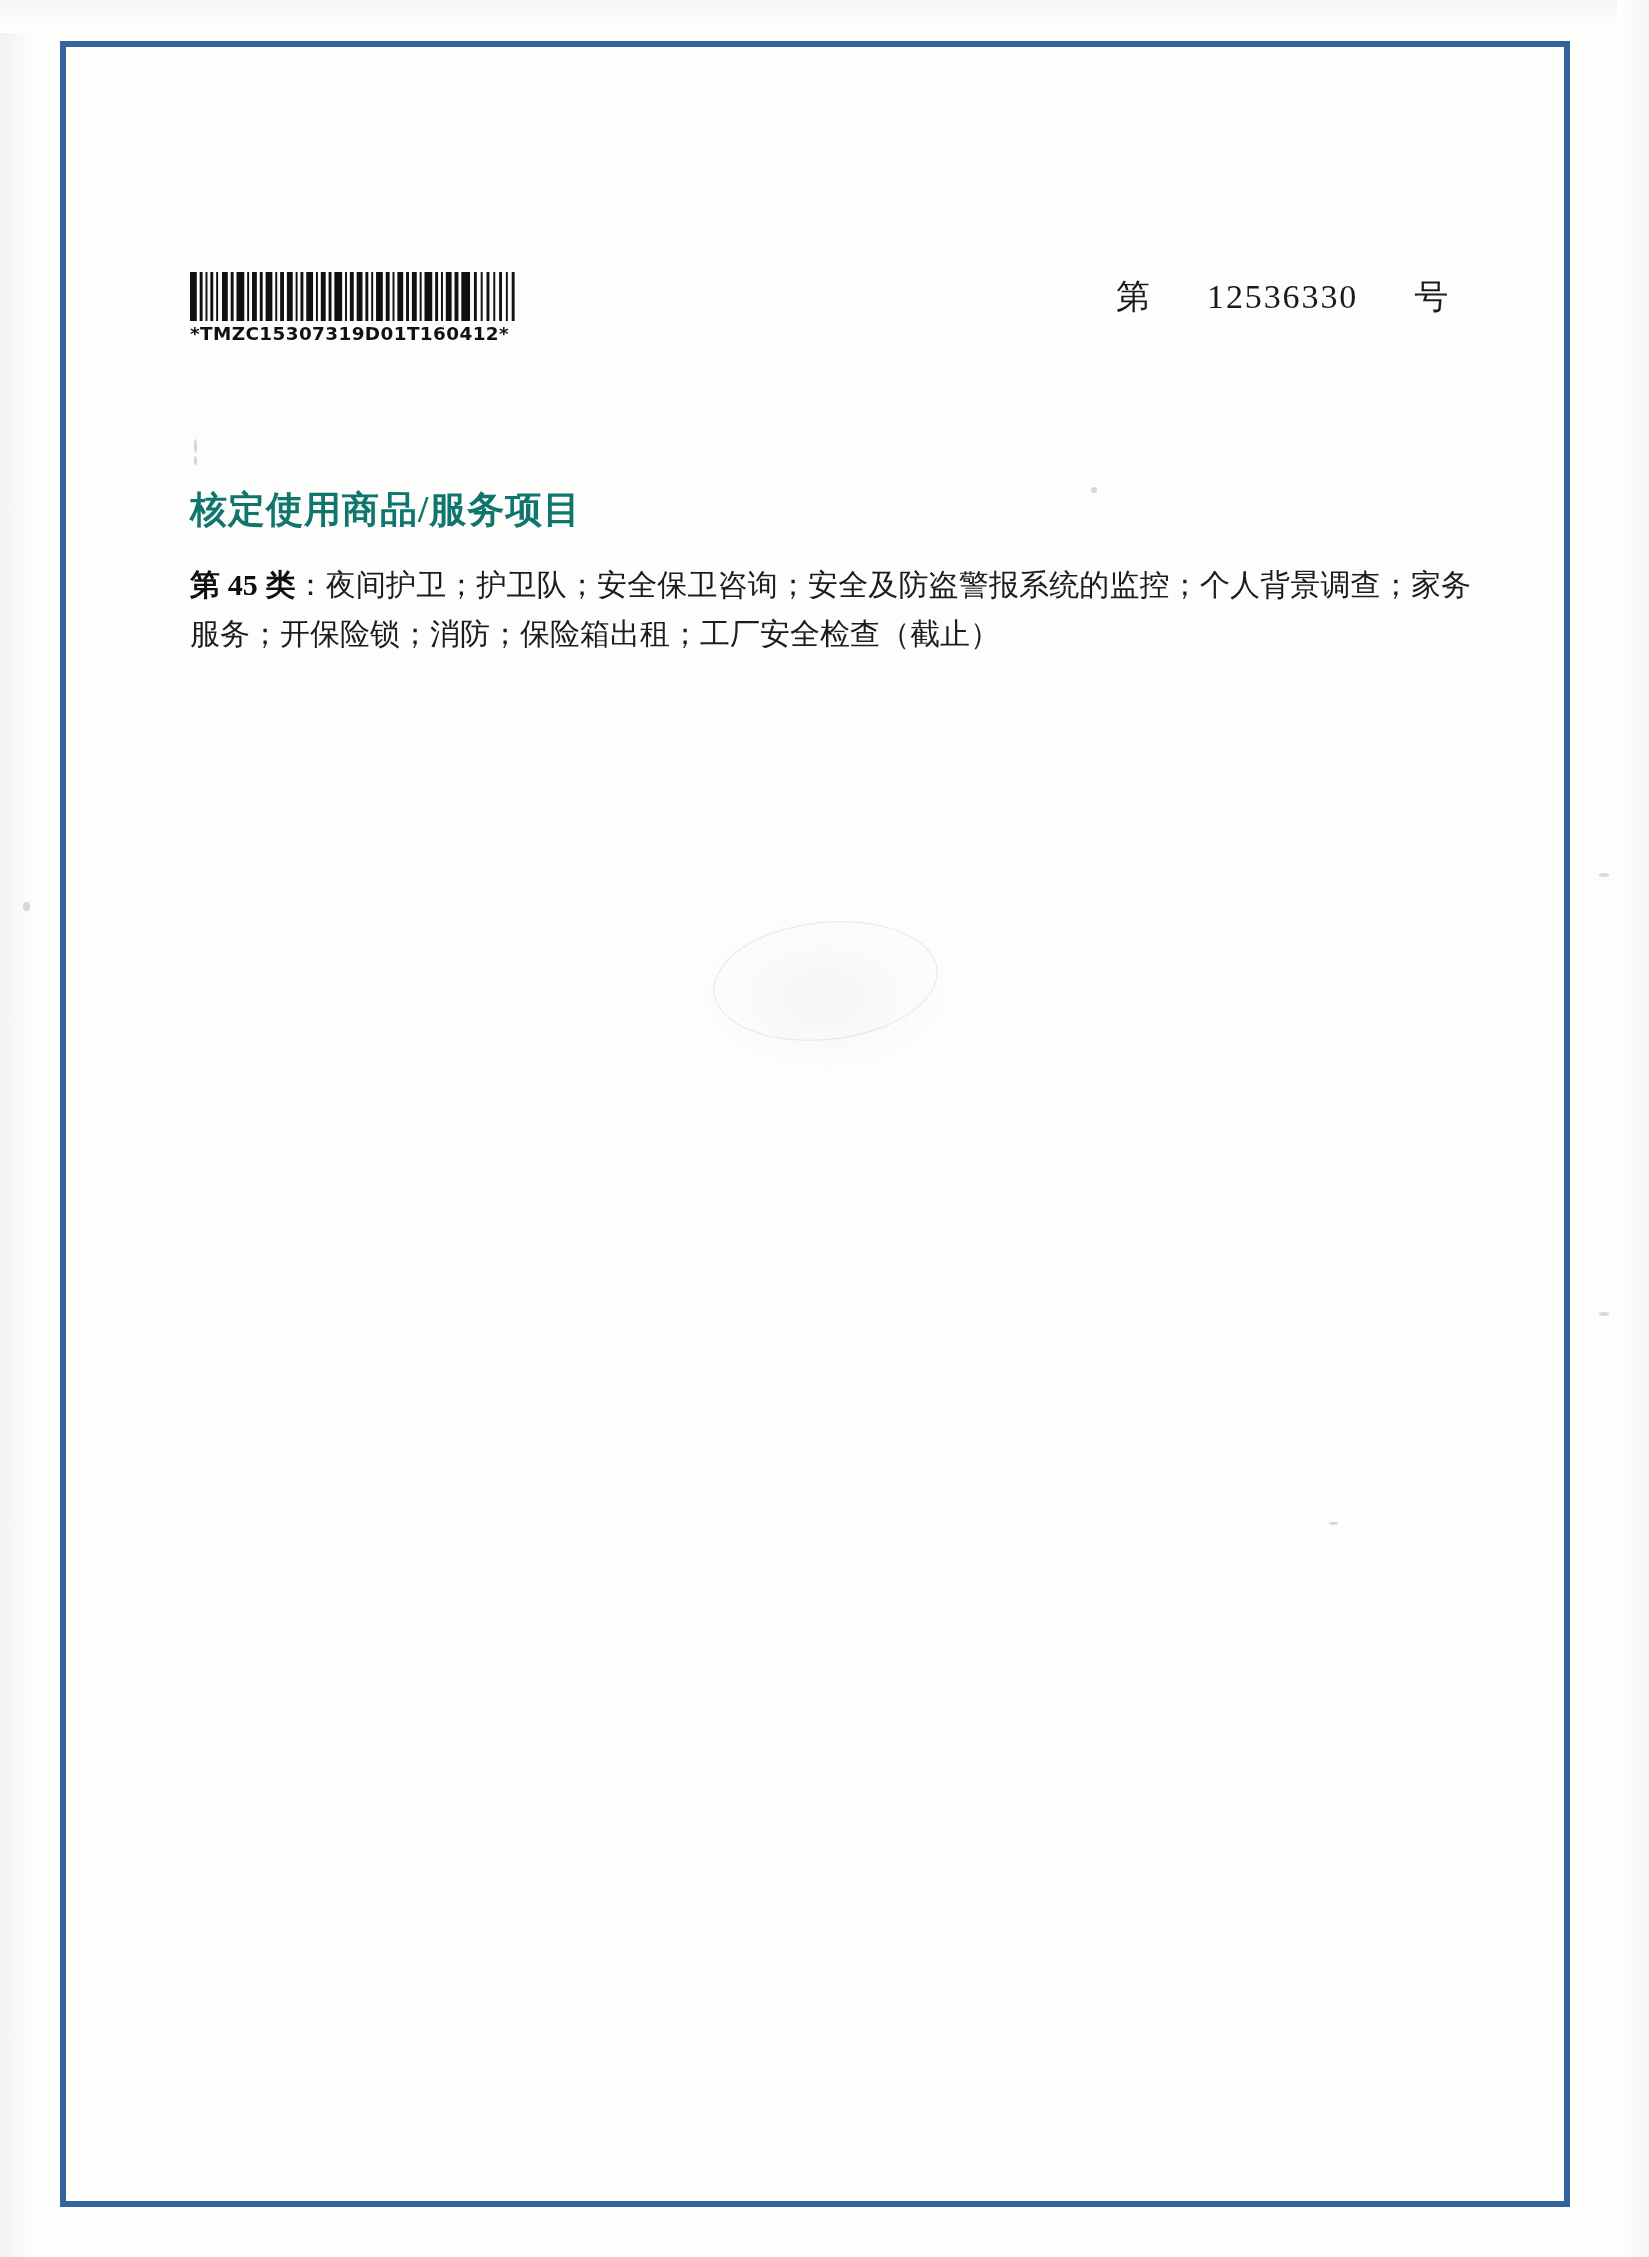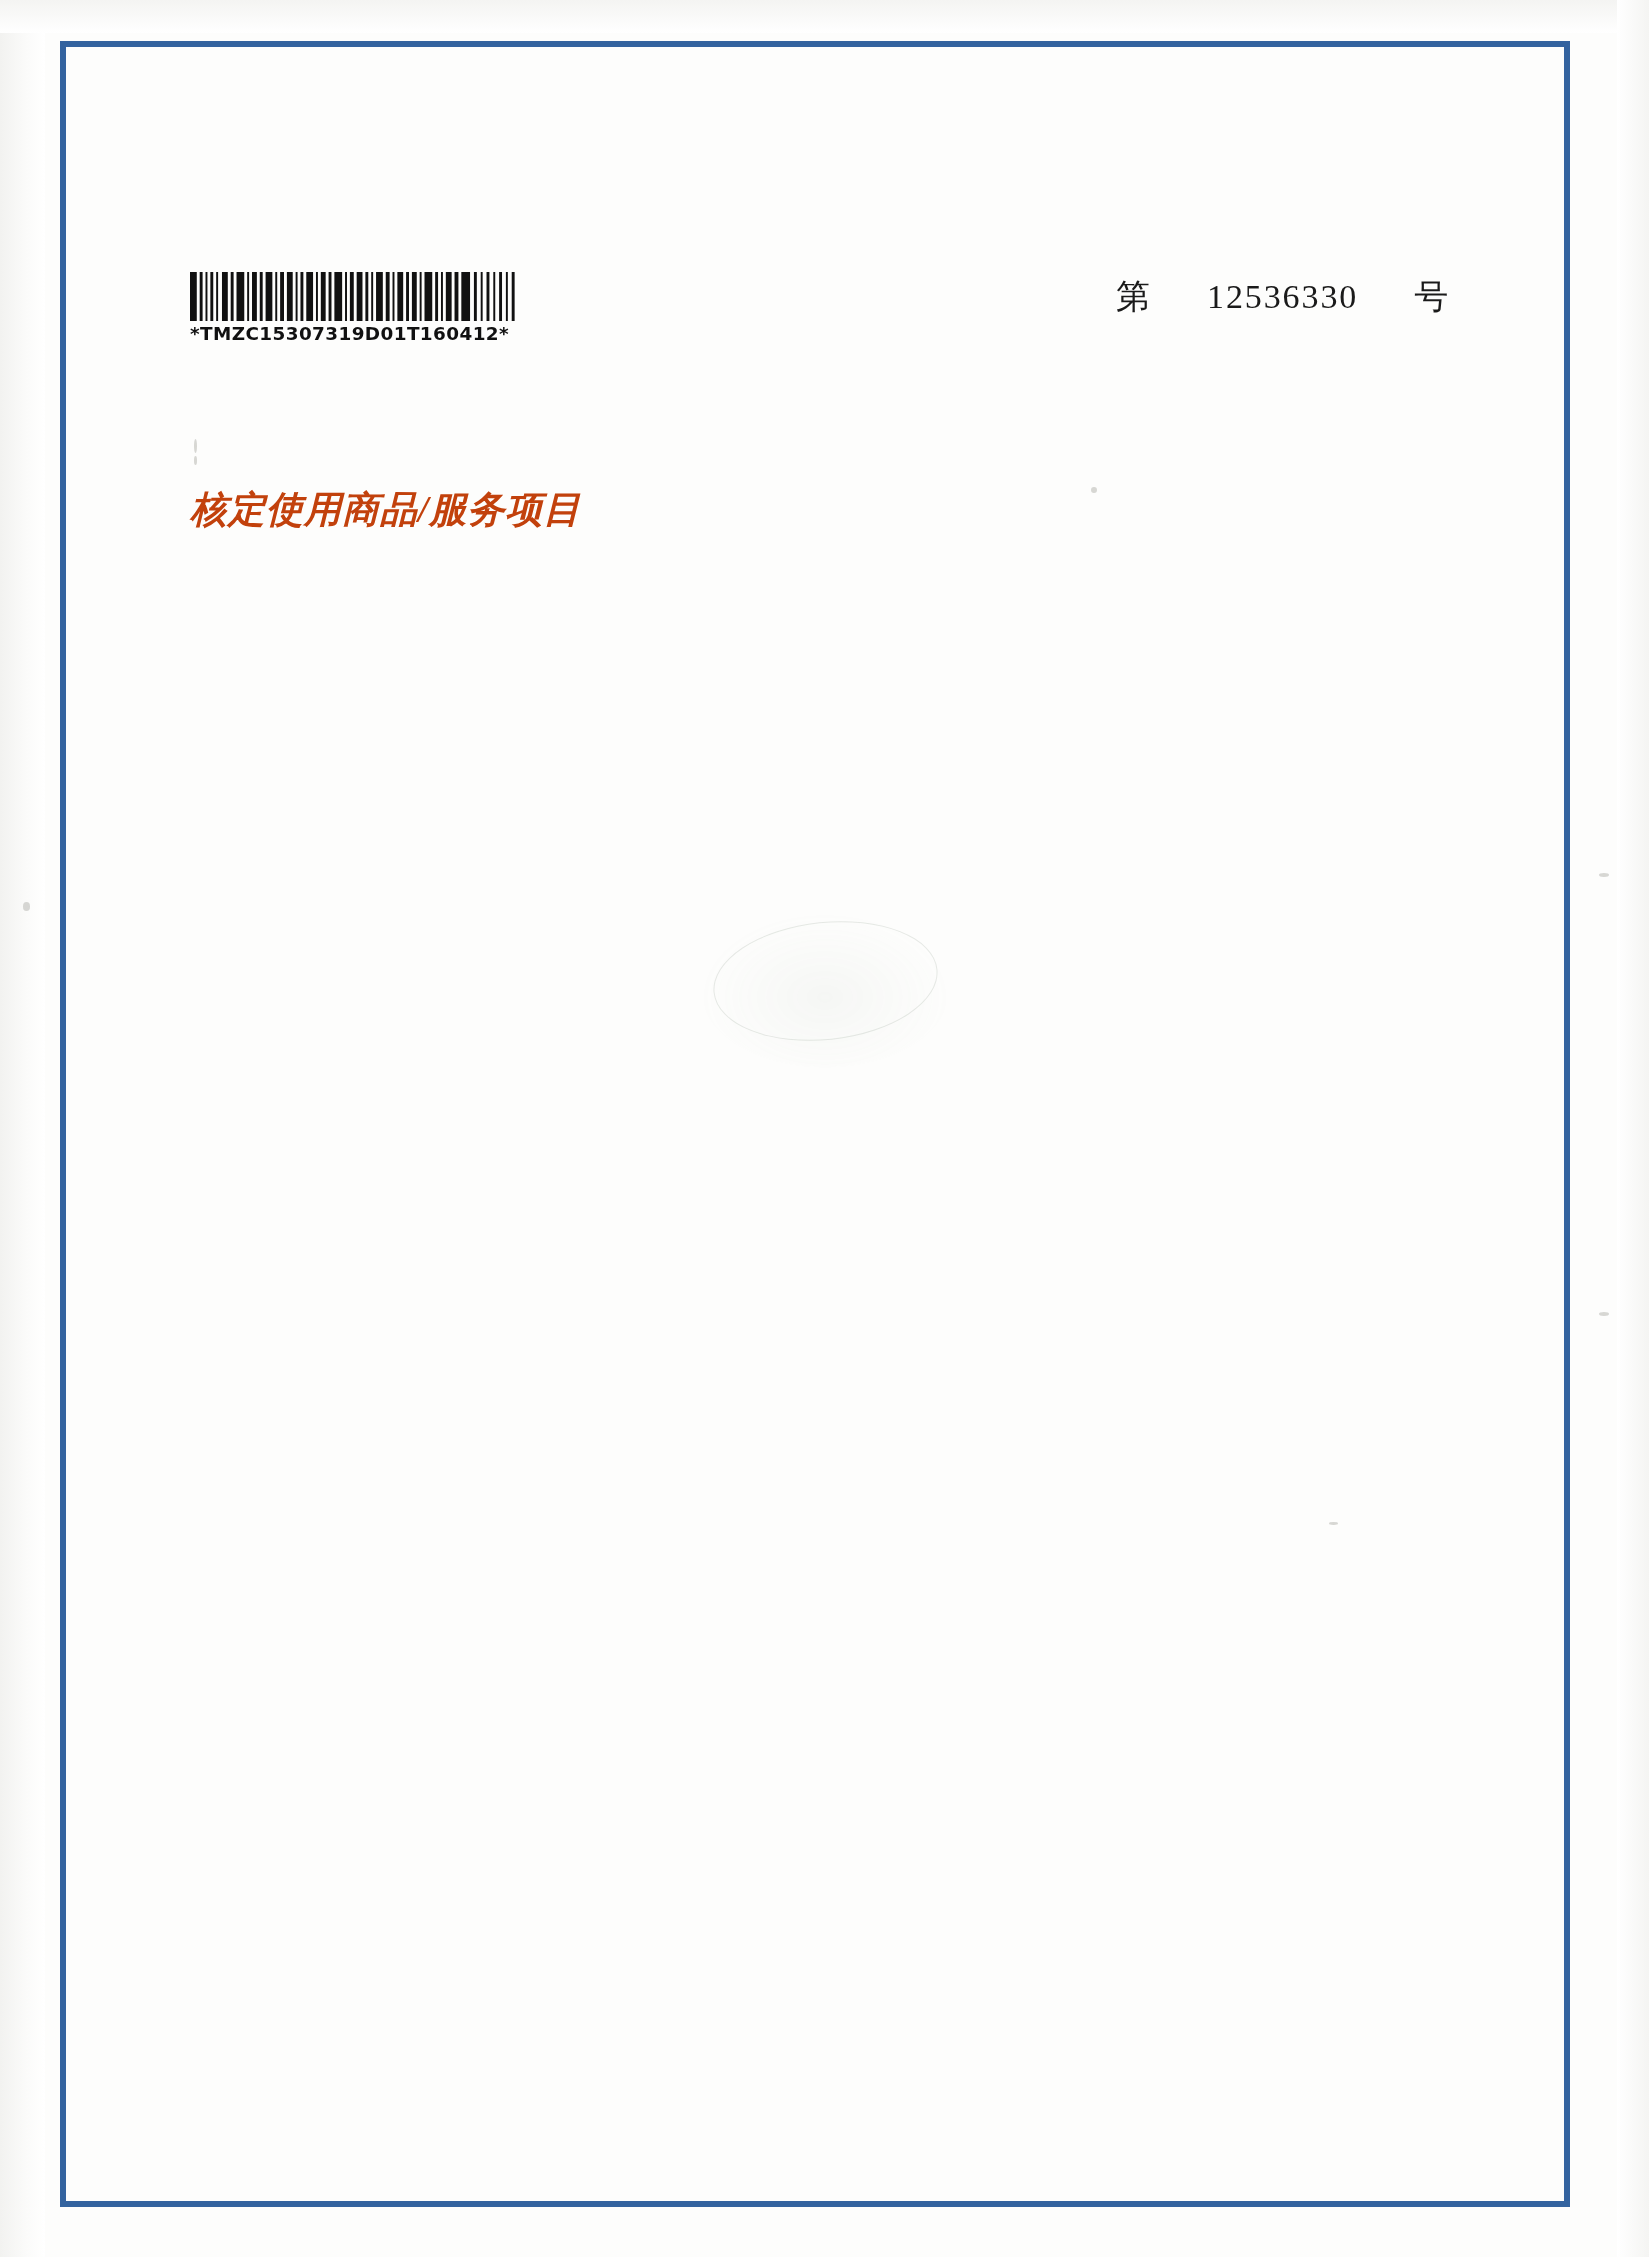--- a/index.html
+++ b/index.html
@@ -93,23 +93,22 @@
   }
   .reg-suffix {}
 
   
   .section-title {
     position: absolute;
     left: 190px;
     top: 485px;
     font-size: 37px;
     font-weight: bold;
-    color: #c2410c;
+    color: #0f766e;
     letter-spacing: 1px;
-    font-style: italic;
   }
 
   
   .body-para {
     position: absolute;
     left: 190px;
     top: 561px;
     width: 1281px;
     font-size: 30px;
     line-height: 1.62;
@@ -216,20 +215,23 @@
   </div>
 
   <div class="reg-row">
     <span class="reg-prefix">第</span>
     <span class="reg-number">12536330</span>
     <span class="reg-suffix">号</span>
   </div>
 
   <div class="section-title">核定使用商品/服务项目</div>
 
+  <div class="body-para">
+    <span class="class-label">第 45 类</span><span>：</span><span>夜间护卫；护卫队；安全保卫咨询；安全及防盗警报系统的监控；个人背景调查；家务服务；开保险锁；消防；保险箱出租；工厂安全检查（截止）</span>
+  </div>
 
   <div class="watermark"></div>
   <div class="watermark-ring"></div>
 
   <div class="speck" style="left:194px; top:439px; width:2.9px; height:13.6px;"></div>
   <div class="speck" style="left:194px; top:456px; width:2.9px; height:8.7px;"></div>
   <div class="speck" style="left:1091px; top:487px; width:5.8px; height:5.8px;"></div>
   <div class="speck" style="left:23px; top:902px; width:6.8px; height:8.7px;"></div>
   <div class="speck" style="left:1599px; top:873px; width:9.7px; height:3.9px;"></div>
   <div class="speck" style="left:1599px; top:1312px; width:9.7px; height:3.9px;"></div>

